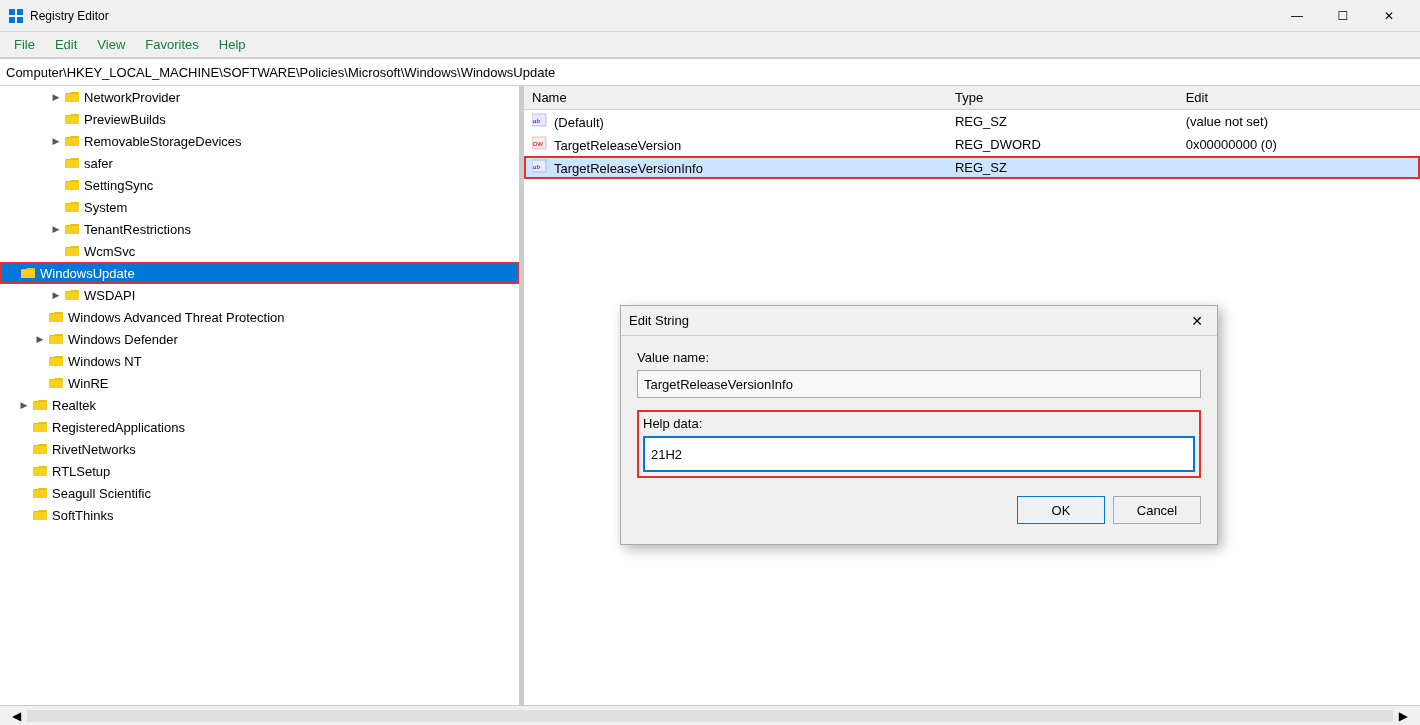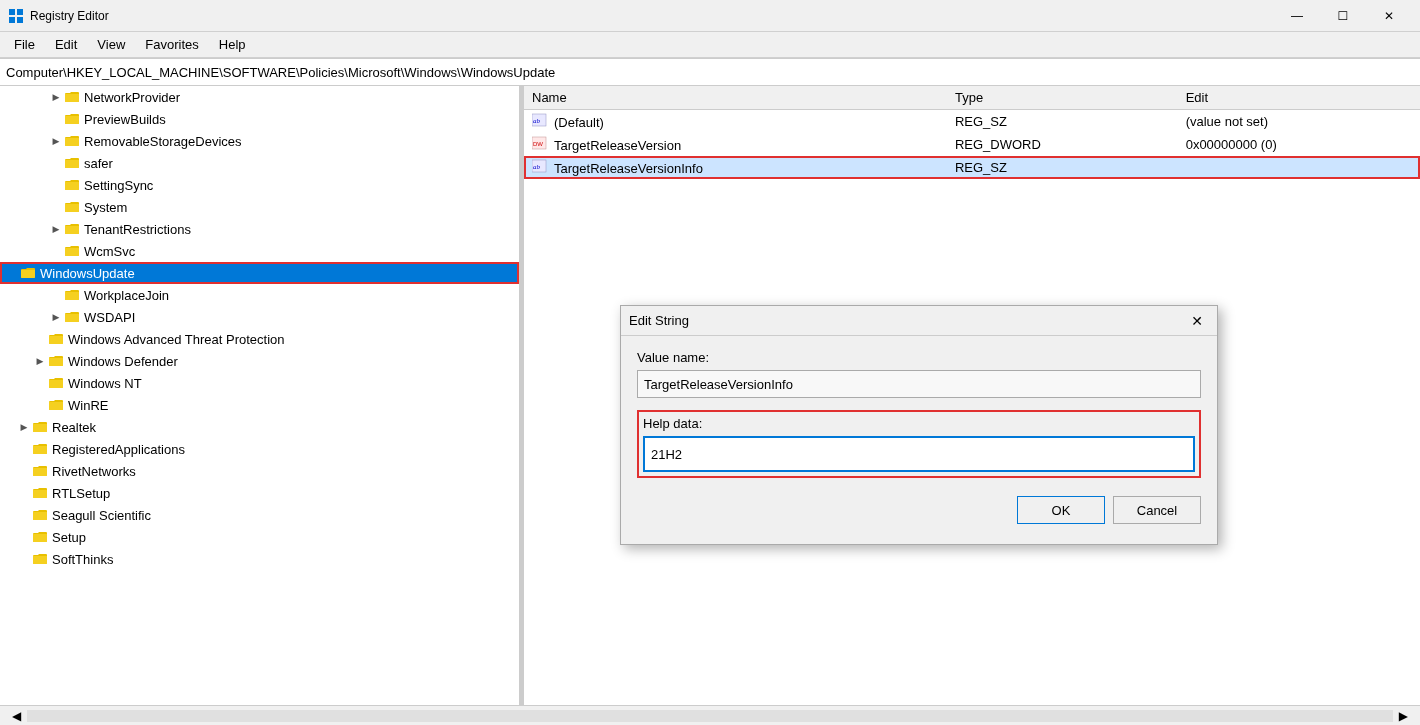--- a/index.html
+++ b/index.html
@@ -54,21 +54,21 @@
       display: flex;
       align-items: center;
       height: 26px;
       padding: 0 4px;
       background: #f0f0f0;
       border-bottom: 1px solid #d0d0d0;
     }
     .menu-item {
       padding: 3px 10px;
       cursor: pointer;
-      color: #000000;
+      color: #15803d;
       font-size: 13px;
     }
 
     
     .address-bar {
       display: flex;
       align-items: center;
       height: 28px;
       padding: 2px 6px;
       background: #fff;
@@ -438,30 +438,20 @@
           <span class="tree-expand"></span>
           <span class="folder-icon">
             <svg class="folder-svg" viewBox="0 0 14 12" fill="none">
       <path d="M0 3 Q0 2 1 2 L5 2 L6 1 L13 1 Q14 1 14 2 L14 10 Q14 11 13 11 L1 11 Q0 11 0 10 Z" fill="#E8C000"></path>
       <path d="M0 3 L14 3 L14 10 Q14 11 13 11 L1 11 Q0 11 0 10 Z" fill="#F5D020"></path>
     </svg>
           </span>
           <span class="tree-label">WindowsUpdate</span>
         </div>
         <div class="tree-item" style="padding-left: 48px;">
-          <span class="tree-expand"></span>
-          <span class="folder-icon">
-            <svg class="folder-svg" viewBox="0 0 14 12" fill="none">
-      <path d="M0 3 Q0 2 1 2 L5 2 L6 1 L13 1 Q14 1 14 2 L14 10 Q14 11 13 11 L1 11 Q0 11 0 10 Z" fill="#E8C000"></path>
-      <path d="M0 3 L14 3 L14 10 Q14 11 13 11 L1 11 Q0 11 0 10 Z" fill="#F5D020"></path>
-    </svg>
-          </span>
-          <span class="tree-label">WorkplaceJoin</span>
-        </div>
-        <div class="tree-item" style="padding-left: 48px;">
           <span class="tree-expand">▶</span>
           <span class="folder-icon">
             <svg class="folder-svg" viewBox="0 0 14 12" fill="none">
       <path d="M0 3 Q0 2 1 2 L5 2 L6 1 L13 1 Q14 1 14 2 L14 10 Q14 11 13 11 L1 11 Q0 11 0 10 Z" fill="#E8C000"></path>
       <path d="M0 3 L14 3 L14 10 Q14 11 13 11 L1 11 Q0 11 0 10 Z" fill="#F5D020"></path>
     </svg>
           </span>
           <span class="tree-label">WSDAPI</span>
         </div>
         <div class="tree-item" style="padding-left: 32px;">
@@ -546,30 +536,20 @@
         </div>
         <div class="tree-item" style="padding-left: 16px;">
           <span class="tree-expand"></span>
           <span class="folder-icon">
             <svg class="folder-svg" viewBox="0 0 14 12" fill="none">
       <path d="M0 3 Q0 2 1 2 L5 2 L6 1 L13 1 Q14 1 14 2 L14 10 Q14 11 13 11 L1 11 Q0 11 0 10 Z" fill="#E8C000"></path>
       <path d="M0 3 L14 3 L14 10 Q14 11 13 11 L1 11 Q0 11 0 10 Z" fill="#F5D020"></path>
     </svg>
           </span>
           <span class="tree-label">Seagull Scientific</span>
-        </div>
-        <div class="tree-item" style="padding-left: 16px;">
-          <span class="tree-expand"></span>
-          <span class="folder-icon">
-            <svg class="folder-svg" viewBox="0 0 14 12" fill="none">
-      <path d="M0 3 Q0 2 1 2 L5 2 L6 1 L13 1 Q14 1 14 2 L14 10 Q14 11 13 11 L1 11 Q0 11 0 10 Z" fill="#E8C000"></path>
-      <path d="M0 3 L14 3 L14 10 Q14 11 13 11 L1 11 Q0 11 0 10 Z" fill="#F5D020"></path>
-    </svg>
-          </span>
-          <span class="tree-label">Setup</span>
         </div>
         <div class="tree-item" style="padding-left: 16px;">
           <span class="tree-expand"></span>
           <span class="folder-icon">
             <svg class="folder-svg" viewBox="0 0 14 12" fill="none">
       <path d="M0 3 Q0 2 1 2 L5 2 L6 1 L13 1 Q14 1 14 2 L14 10 Q14 11 13 11 L1 11 Q0 11 0 10 Z" fill="#E8C000"></path>
       <path d="M0 3 L14 3 L14 10 Q14 11 13 11 L1 11 Q0 11 0 10 Z" fill="#F5D020"></path>
     </svg>
           </span>
           <span class="tree-label">SoftThinks</span>

